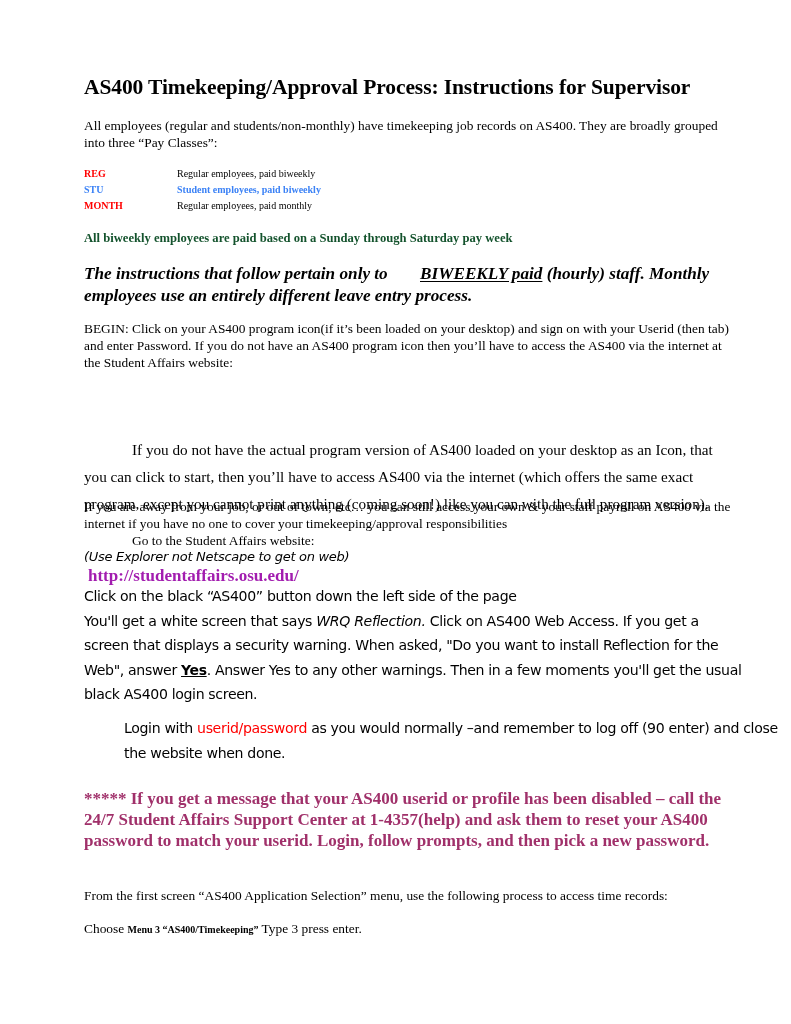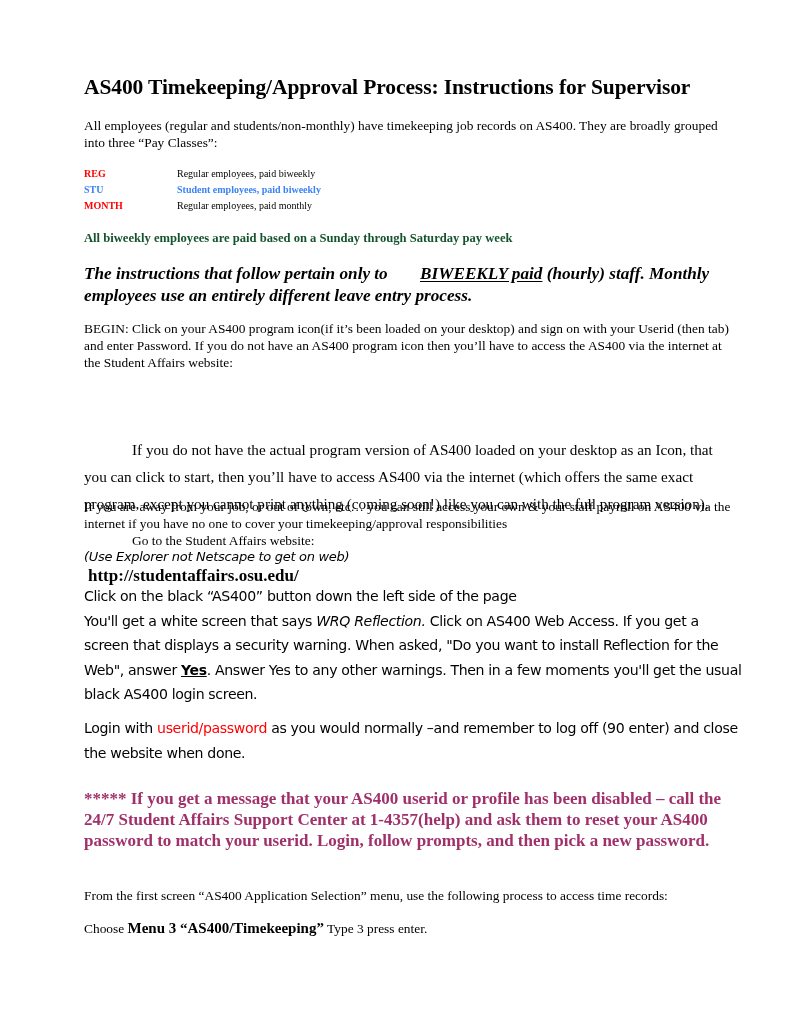--- a/index.html
+++ b/index.html
@@ -86,21 +86,21 @@
       white-space: normal;
       width: 660px;
       letter-spacing: -0.35px;
     }
     .comic-lg .wrq { font-style: italic; }
     .comic-lg .yes { font-size: 14px; text-decoration: underline; font-weight: bold; }
     .link {
       top: 566px;
       font-size: 17px;
       font-weight: bold;
-      color: #000000;
+      color: #a21caf;
       left: 4px;
     }
     .alert {
       top: 788px;
       font-size: 17px;
       line-height: 21px;
       font-weight: bold;
       color: #a0306a;
       white-space: normal;
       width: 650px;
@@ -144,21 +144,21 @@
 
   <div class="abs comic" style="top:549px;">(Use Explorer not Netscape to get on web)</div>
 
   <a class="abs link">http://studentaffairs.osu.edu/</a>
 
   <div class="abs comic-lg" style="top:584px;">
     <div>Click on the black “AS400” button down the left side of the page</div>
     <div><span>You'll get a white screen that says </span><span class="wrq">WRQ Reflection.</span><span>  Click on AS400 Web Access.  If you get a screen that displays a security warning.  When asked, "Do you want to install Reflection for the Web", answer </span><span class="yes">Yes</span><span>.  Answer Yes to any other warnings. Then in a few moments you'll get the usual black AS400 login screen.</span></div>
   </div>
 
-  <div class="abs comic-lg" style="top:716px;"><span>Login with </span><span class="red">userid/password</span><span> as you would normally –and remember to log off (90 enter) and close the website when done.</span></div>
+  <div class="abs comic-lg" style="top:716px;margin-left:40px;"><span>Login with </span><span class="red">userid/password</span><span> as you would normally –and remember to log off (90 enter) and close the website when done.</span></div>
 
   <div class="abs alert">*****  If you get a message that your AS400 userid or profile has been disabled – call the 24/7 Student Affairs Support Center at 1-4357(help) and ask them to reset your AS400 password to match your userid. Login, follow prompts, and then pick a new password.</div>
 
   <div class="abs para" style="top:887px;">From the first screen “AS400 Application Selection” menu, use the following process to access time records:</div>
 
-  <div class="abs para" style="top:920px;"><span>Choose </span><b style="font-size:15px;">Menu 3 “AS400/Timekeeping”</b><span>  Type 3 press enter.</span></div>
+  <div class="abs para" style="top:920px;"><span>Choose </span><b style="font-size:10px;">Menu 3 “AS400/Timekeeping”</b><span>  Type 3 press enter.</span></div>
 
 </div>
 
 </body></html>

